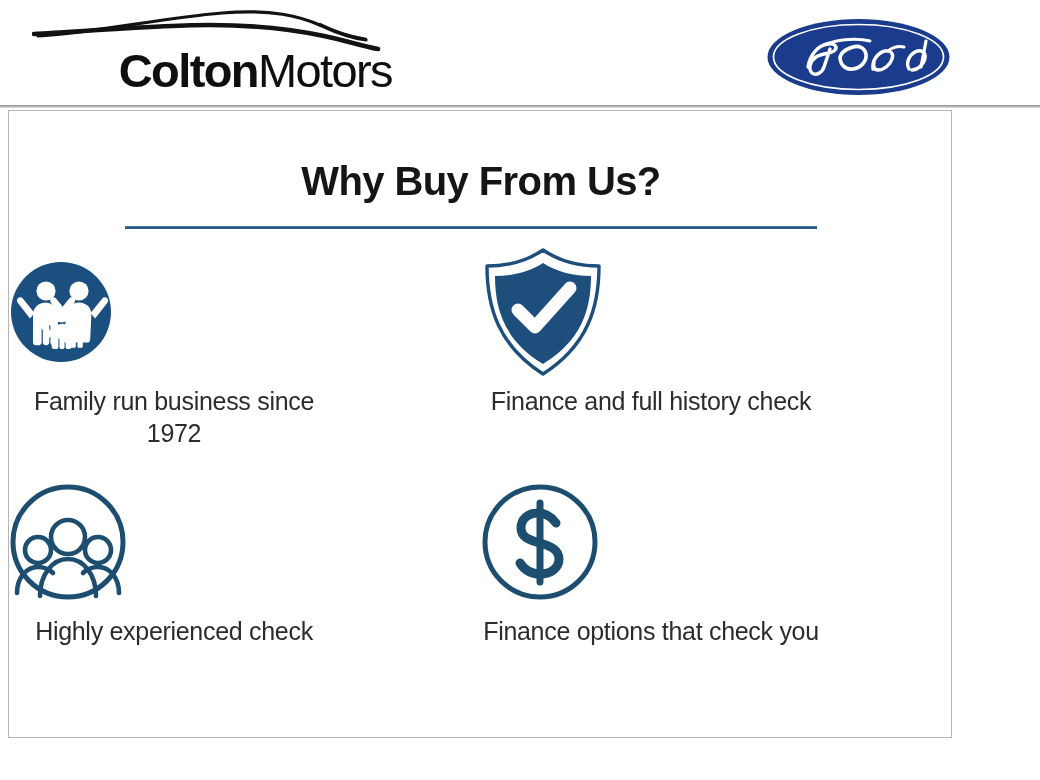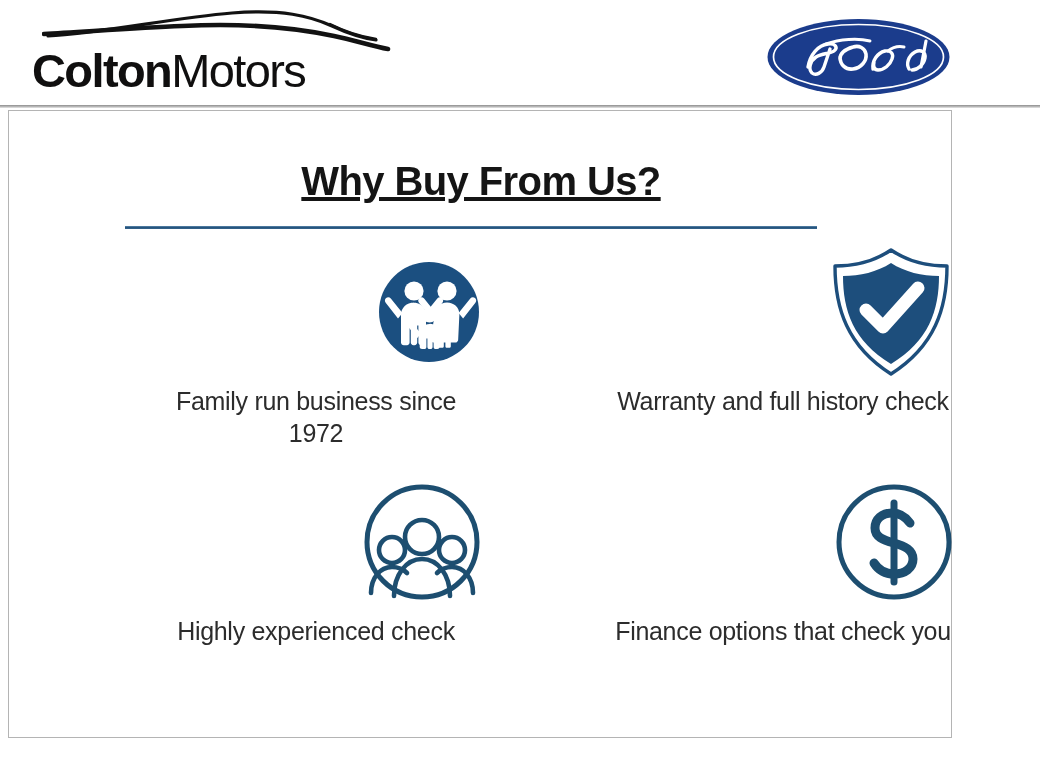--- a/index.html
+++ b/index.html
@@ -27,23 +27,24 @@
     position: absolute;
     left: 0; top: 105px;
     width: 1040px;
     height: 3px;
     background: linear-gradient(to bottom, #8d8d8d 0%, #b9b9b9 55%, #e8e8e8 100%);
   }
 
   
   .brand-logo {
     position: absolute;
-    left: 32px; top: 6px;
+    left: 22px; top: 6px;
     width: 370px;
     height: 96px;
+    text-align: right;
   }
   .brand-car {
     position: absolute;
     left: 10px; top: 2px;
     width: 352px;
     height: 44px;
   }
   .brand-wordmark {
     position: absolute;
     left: 0; top: 36px;
@@ -83,21 +84,20 @@
 
   .panel-title {
     position: absolute;
     left: 0; top: 48px;
     width: 944px;
     text-align: center;
     font-size: 40px;
     font-weight: bold;
     color: #151515;
     letter-spacing: -0.6px;
-    text-decoration: underline;
   }
 
   .title-rule {
     position: absolute;
     left: 116px; top: 115px;
     width: 692px;
     height: 3px;
     background: linear-gradient(to bottom, #5d89ad 0%, #1b4a74 60%, #3f6e95 100%);
   }
 
@@ -108,21 +108,21 @@
     width: 944px;
     height: 460px;
     display: grid;
     grid-template-columns: 1fr 1fr;
     grid-template-rows: 1fr 1fr;
   }
   .cell {
     position: relative;
     display: flex;
     flex-direction: column;
-    align-items: flex-end;
+    align-items: flex-start;
   }
   .cell-icon {
     height: 106px;
     display: flex;
     align-items: center;
     justify-content: center;
   }
   .cell-label {
     margin-top: 20px;
     width: 330px;
@@ -207,21 +207,21 @@
       <div class="cell-icon">
         <svg width="124" height="132" viewBox="0 0 124 132">
 
           <path d="M62 4 C78 15 98 20 118 20 C118 62 106 100 62 128 C18 100 6 62 6 20 C26 20 46 15 62 4 Z" fill="none" stroke="#1D4E7C" stroke-width="3.4" stroke-linejoin="round"></path>
 
           <path d="M62 17 C76 26 93 30 110 30 C110 64 100 95 62 118 C24 95 14 64 14 30 C31 30 48 26 62 17 Z" fill="#1D4E7C"></path>
 
           <path d="M37 64 L54 81 L89 42" fill="none" stroke="#ffffff" stroke-width="13" stroke-linecap="round" stroke-linejoin="round"></path>
         </svg>
       </div>
-      <div class="cell-label">Warranty and full history check</div>
+      <div class="cell-label">Finance and full history check</div>
     </div>
 
     <div class="cell cell-3">
       <div class="cell-icon">
         <svg width="118" height="118" viewBox="0 0 118 118">
           <circle cx="59" cy="59" r="55" fill="none" stroke="#1D4E70" stroke-width="5"></circle>
           <g fill="none" stroke="#1D4E70" stroke-width="4.6" stroke-linecap="round" stroke-linejoin="round">
 
             <circle cx="29" cy="67" r="13"></circle>
             <path d="M8 110 C8 95 17 84 29 84 C35 84 40 86 44 90"></path>

